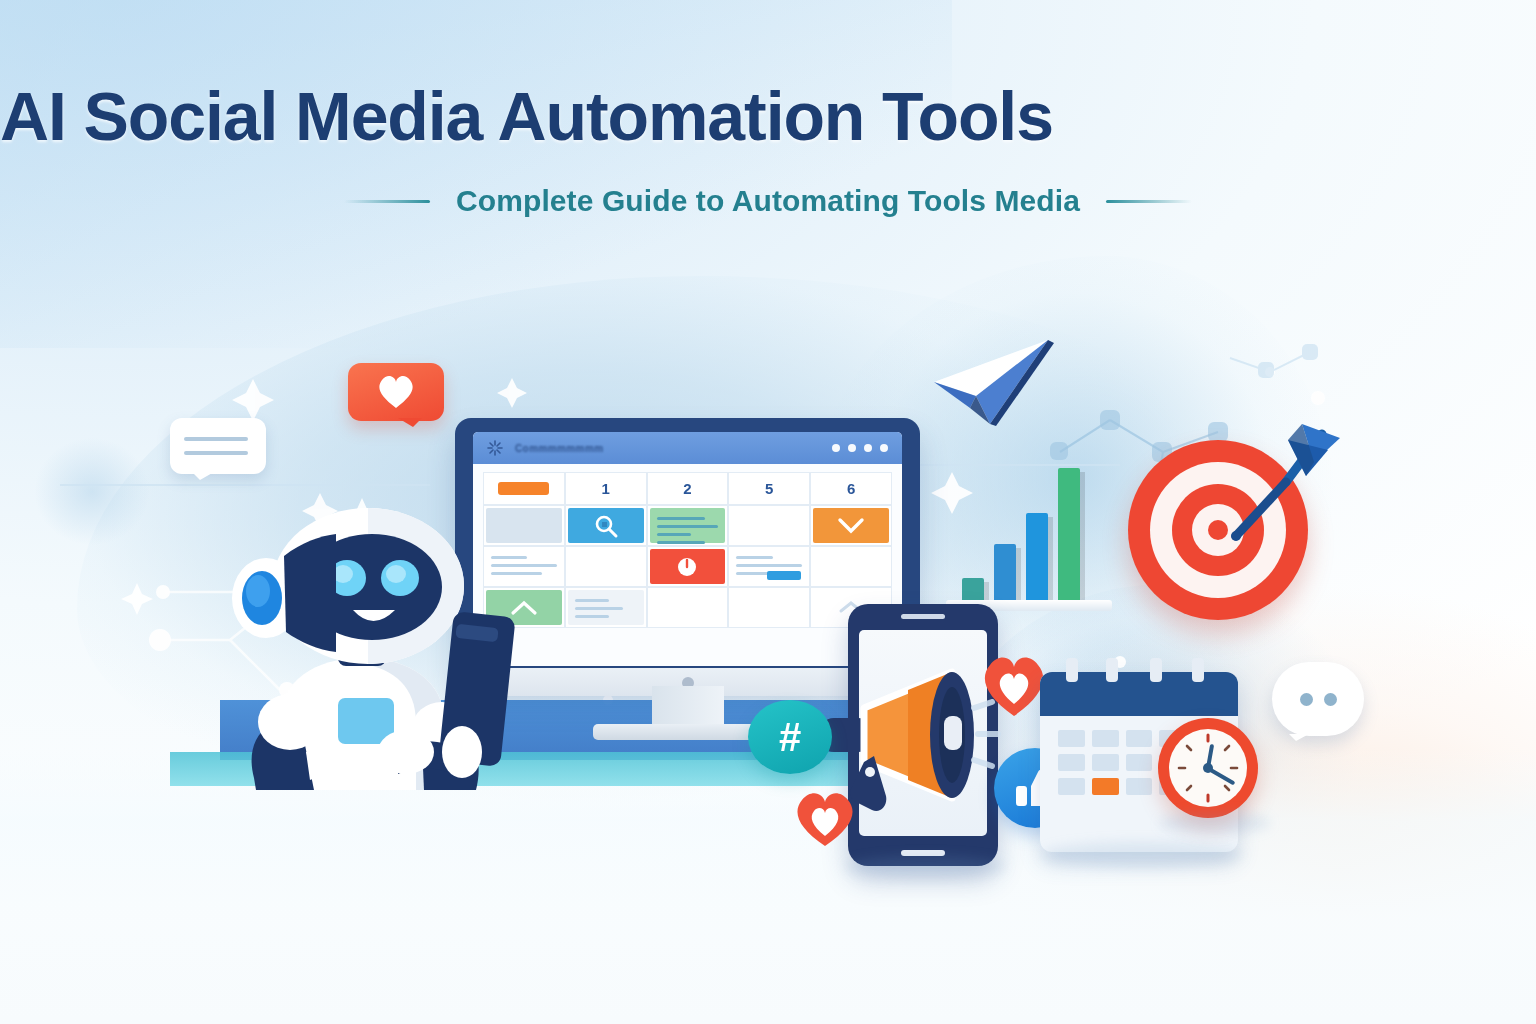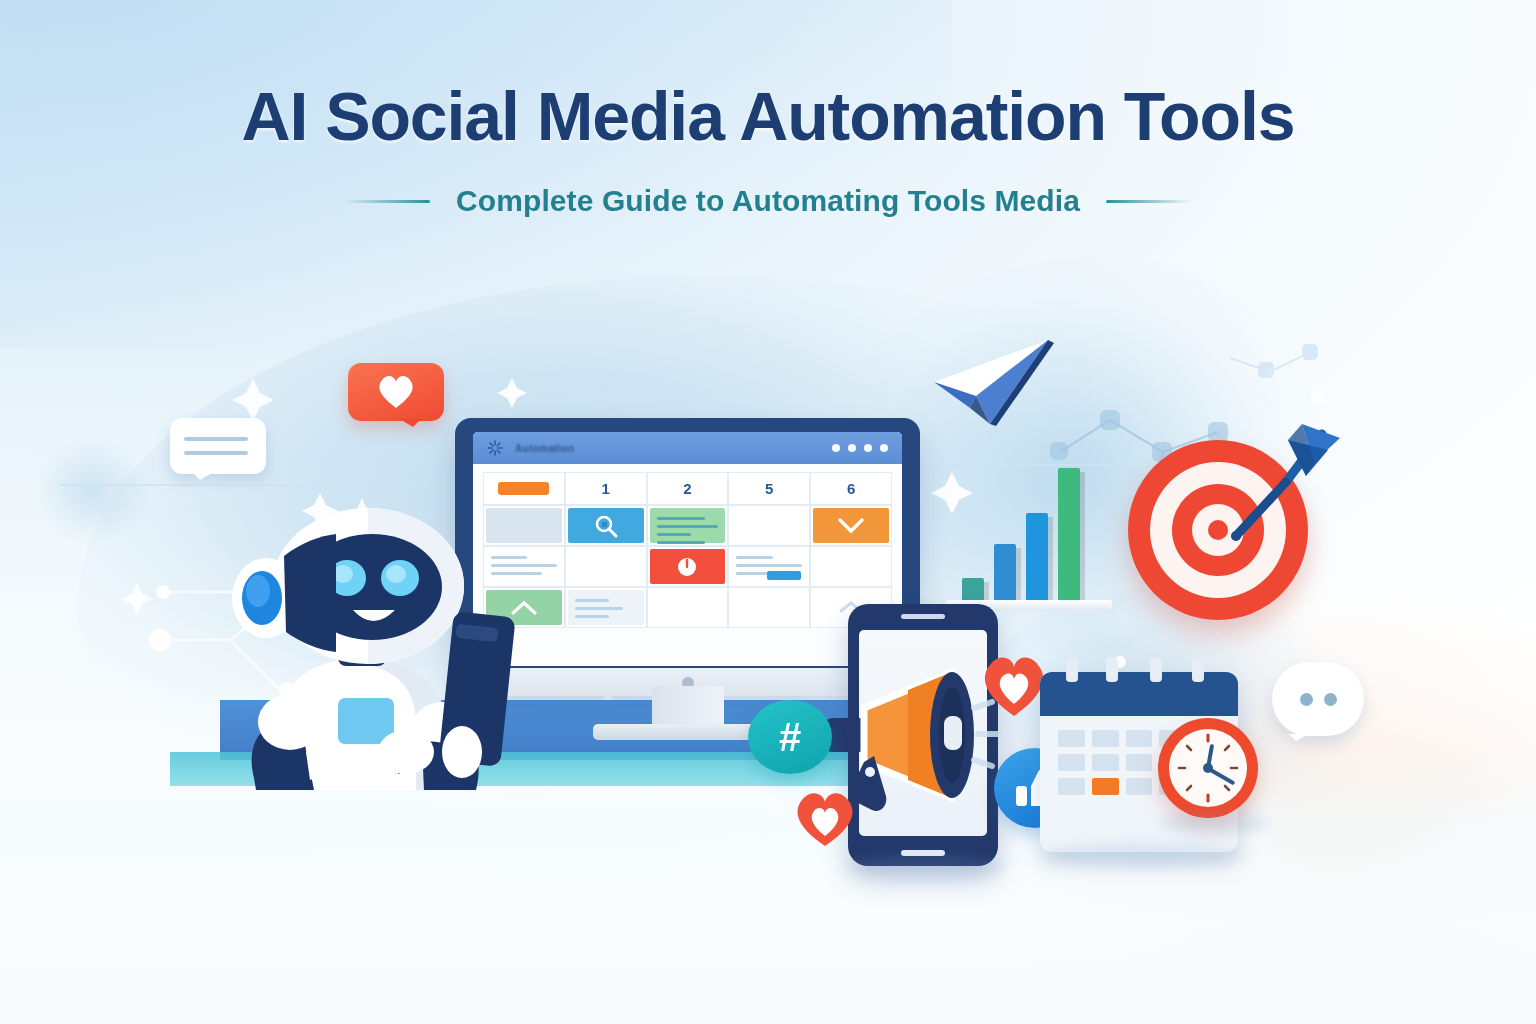--- a/index.html
+++ b/index.html
@@ -50,21 +50,21 @@
   }
   .floor {
     position:absolute; left:0; right:0; bottom:0; height:27%;
     background:linear-gradient(180deg, rgba(255,255,255,0) 0%, rgba(244,251,254,.75) 26%, rgba(248,252,254,.96) 62%, #f7fbfd 100%);
   }
 
   
   .net { position:absolute; inset:0; }
 
   
-  .header { position:absolute; left:0; right:0; top:82px; text-align:center; z-index:40; }
+  .header { position:absolute; left:0; right:0; top:82px; z-index:40; }
   .title {
     font-size:68px; font-weight:700; letter-spacing:-1.1px;
     color:#1d3e72; line-height:1.0;
     text-shadow:0 2px 3px rgba(255,255,255,.75);
     font-family:"Liberation Sans", sans-serif;
   }
   .sub-wrap { margin-top:34px; display:flex; align-items:center; justify-content:center; gap:26px; }
   .sub-dash { width:86px; height:3px; border-radius:2px; }
   .sub-dash.l { background:linear-gradient(90deg, rgba(38,140,150,0), #2b8f9c); }
   .sub-dash.r { background:linear-gradient(90deg, #2b8f9c, rgba(38,140,150,0)); }
@@ -283,21 +283,21 @@
               <path d="M3 3 L6 6"></path>
                 <path d="M13 3 L10 6"></path>
                 <path d="M3 13 L6 10"></path>
                 <path d="M13 13 L10 10"></path>
               <path d="M8 1 L8 5"></path>
                 <path d="M8 11 L8 15"></path>
                 <path d="M1 8 L5 8"></path>
                 <path d="M11 8 L15 8"></path>
             </g>
           </svg>
-          <span class="bar-title">Automation</span>
+          <span class="bar-title">Commmmmmmm</span>
           <span class="bar-dots">
             <i></i>
             <i></i>
             <i></i>
             <i></i>
           </span>
         </div>
 
         <div class="grid">
 

